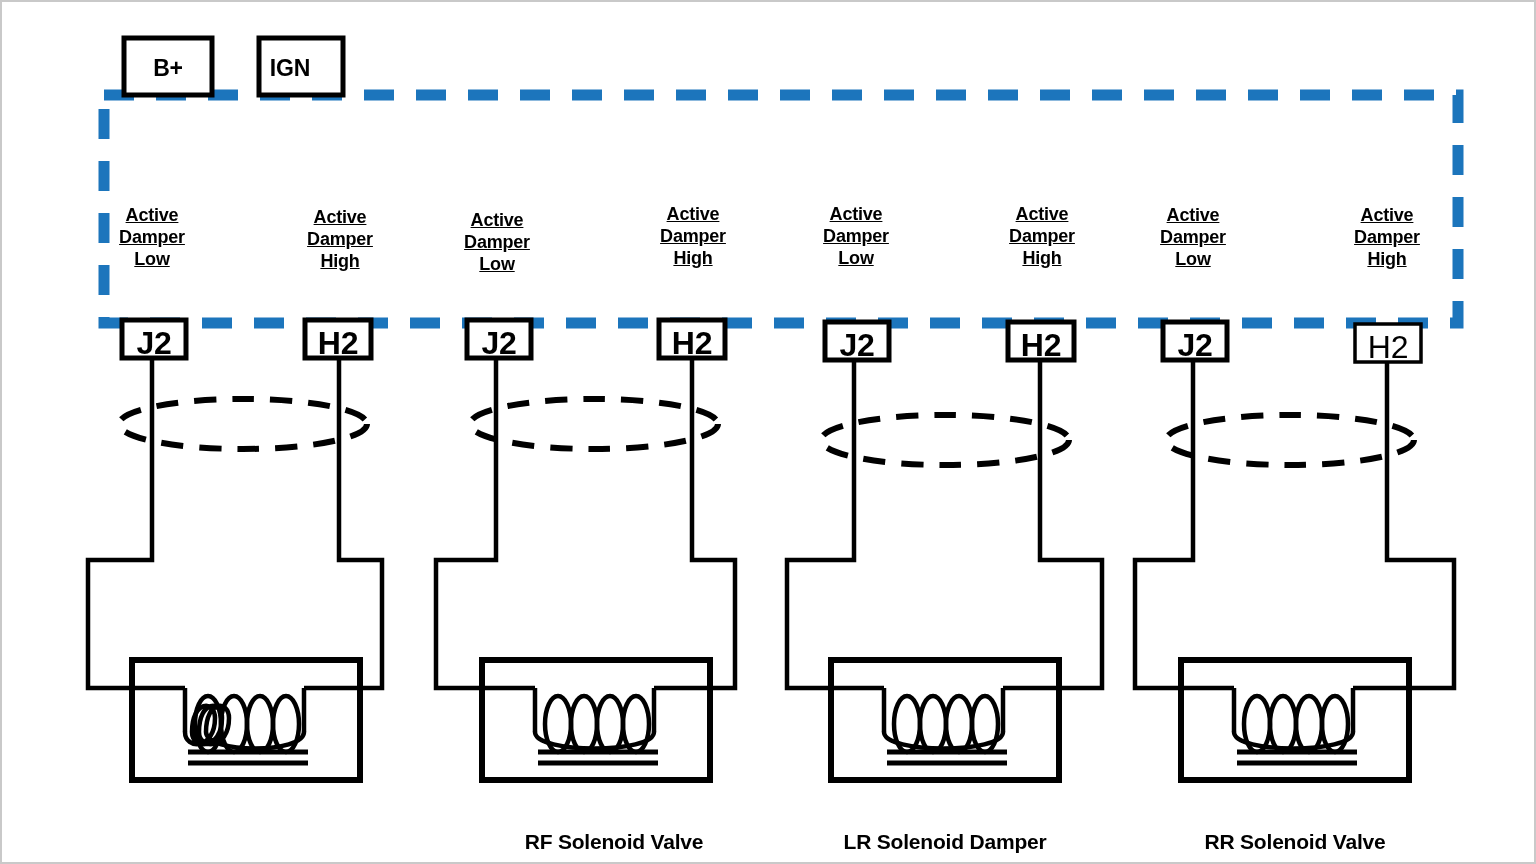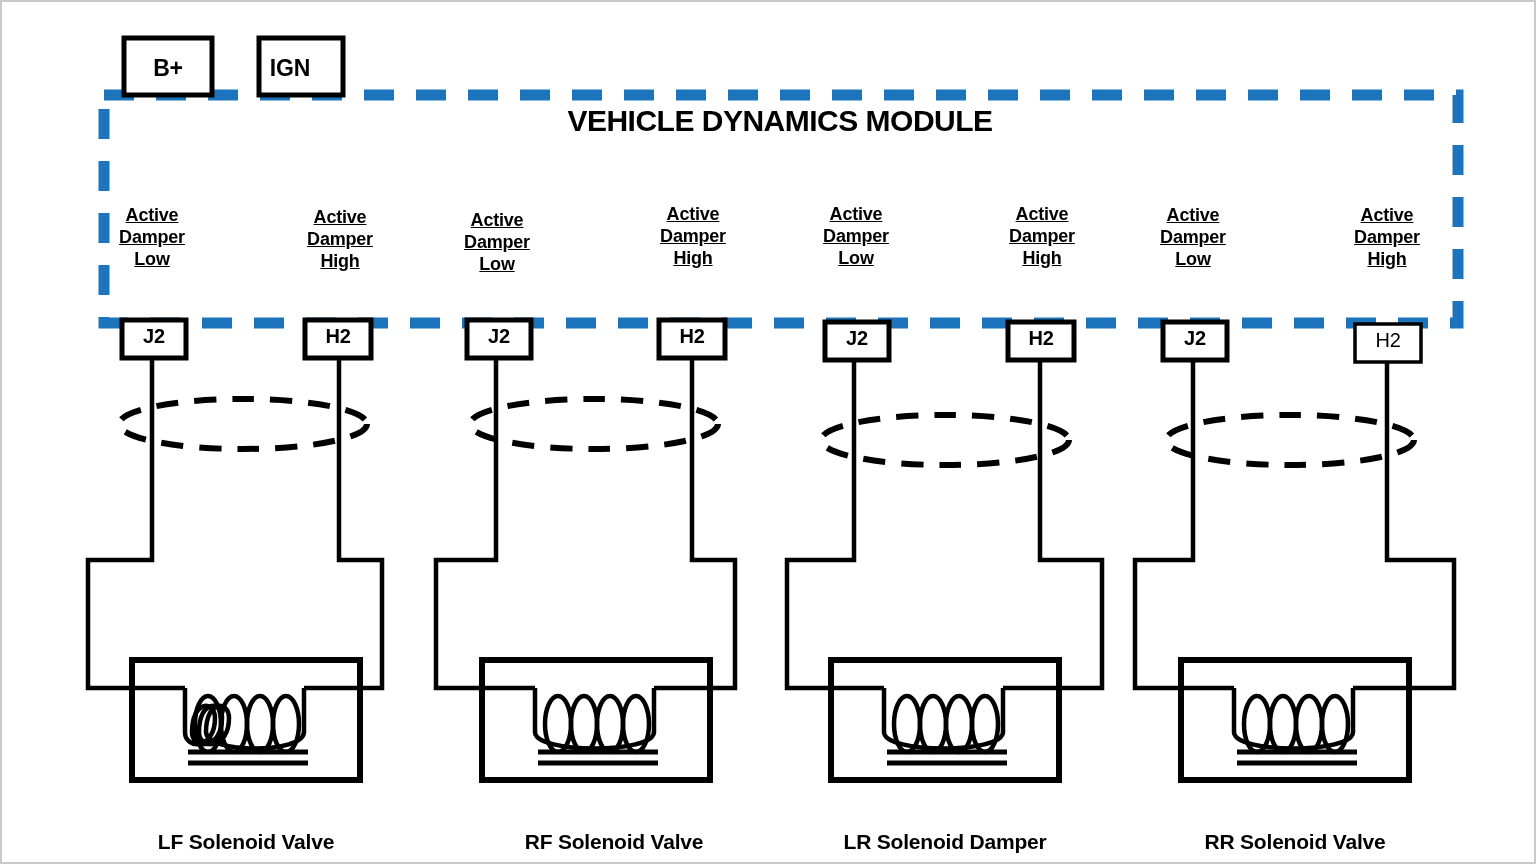--- a/index.html
+++ b/index.html
@@ -42,21 +42,21 @@
     letter-spacing: -0.5px;
   }
   .port-label {
     font-size: 18px;
     text-decoration: underline;
   }
   .supply-label {
     font-size: 23px;
   }
   .pin-label {
-    font-size: 20px;
+    font-size: 32px;
   }
   .valve-label {
     font-size: 21px;
   }
 </style>
 </head>
 <body>
 
 <div id="page">
 
@@ -183,21 +183,20 @@
       <line x1="1235" y1="750" x2="1355" y2="750" stroke="#000000" stroke-width="5"></line>
       <line x1="1235" y1="761" x2="1355" y2="761" stroke="#000000" stroke-width="5"></line>
     </g>
 
   </svg>
 
   <div class="lbl supply-label" style="left:122px; top:52px; width:88px;">B+</div>
 
   <div class="lbl supply-label" style="left:246px; top:52px; width:84px;">IGN</div>
 
-  <div class="lbl module-title" style="left:378px; top:101px; width:800px;">VEHICLE DYNAMICS MODULE</div>
 
   <div class="lbl port-label" style="left:72px; top:203px; width:156px;">Active
 Damper
 Low</div>
   <div class="lbl port-label" style="left:260px; top:205px; width:156px;">Active
 Damper
 High</div>
 
   <div class="lbl port-label" style="left:417px; top:208px; width:156px;">Active
 Damper
@@ -225,18 +224,17 @@
 
   <div class="lbl pin-label" style="left:465px; top:322px; width:64px;">J2</div>
   <div class="lbl pin-label" style="left:657px; top:322px; width:66px;">H2</div>
 
   <div class="lbl pin-label" style="left:823px; top:324px; width:64px;">J2</div>
   <div class="lbl pin-label" style="left:1006px; top:324px; width:66px;">H2</div>
 
   <div class="lbl pin-label" style="left:1161px; top:324px; width:64px;">J2</div>
   <div class="lbl pin-label" style="left:1353px; top:326px; width:66px; font-weight:normal;">H2</div>
 
-  <div class="lbl valve-label" style="left:124px; top:827px; width:240px;">LF Solenoid Valve</div>
   <div class="lbl valve-label" style="left:492px; top:827px; width:240px;">RF Solenoid Valve</div>
   <div class="lbl valve-label" style="left:823px; top:827px; width:240px;">LR Solenoid Damper</div>
   <div class="lbl valve-label" style="left:1173px; top:827px; width:240px;">RR Solenoid Valve</div>
 
 </div>
 
 </body></html>

